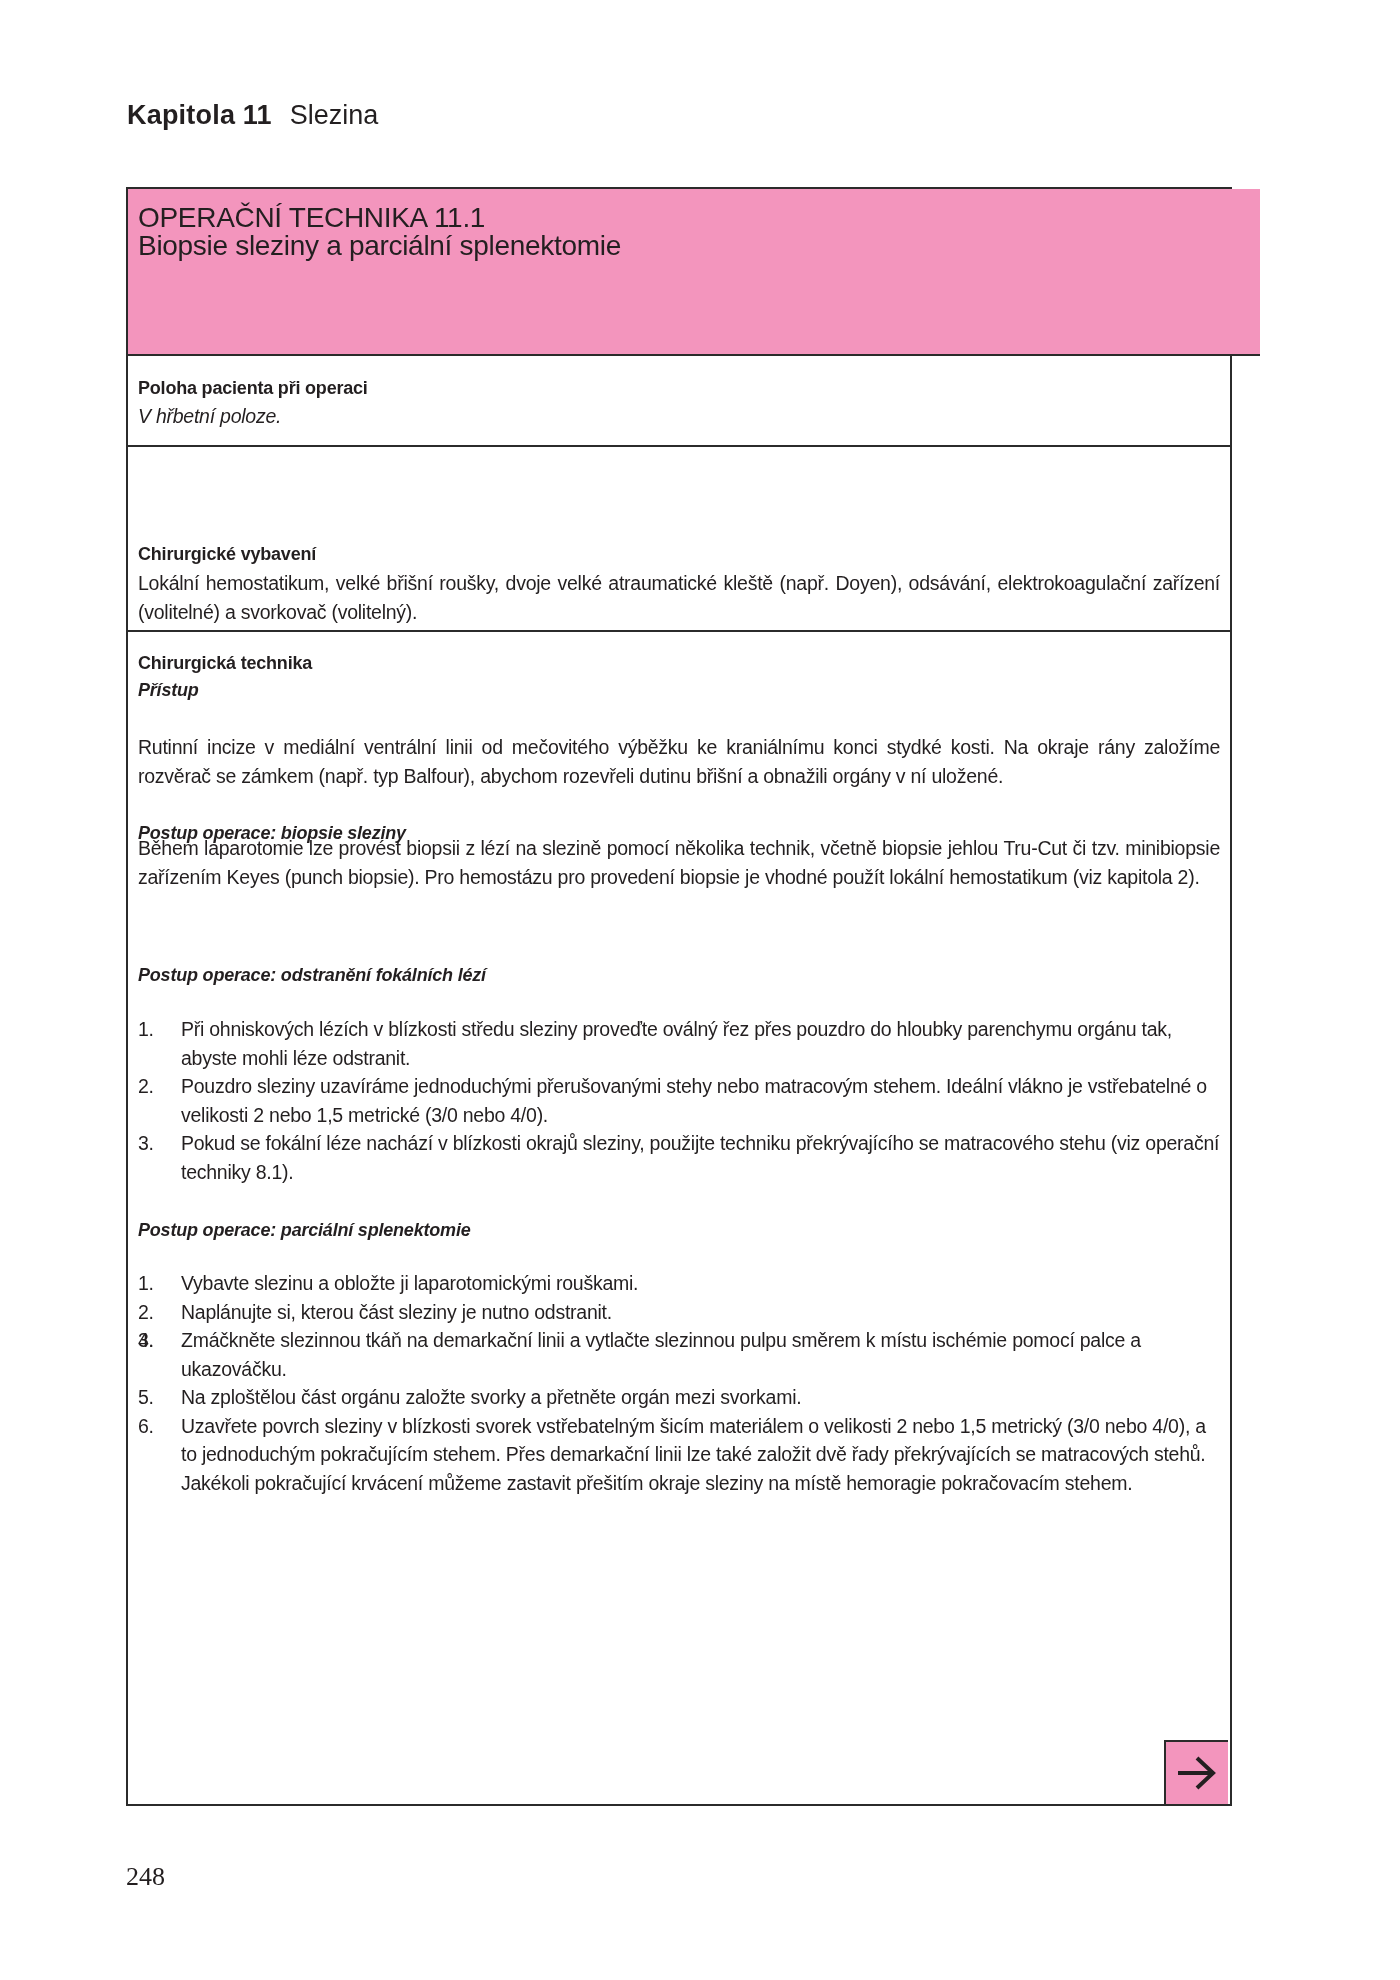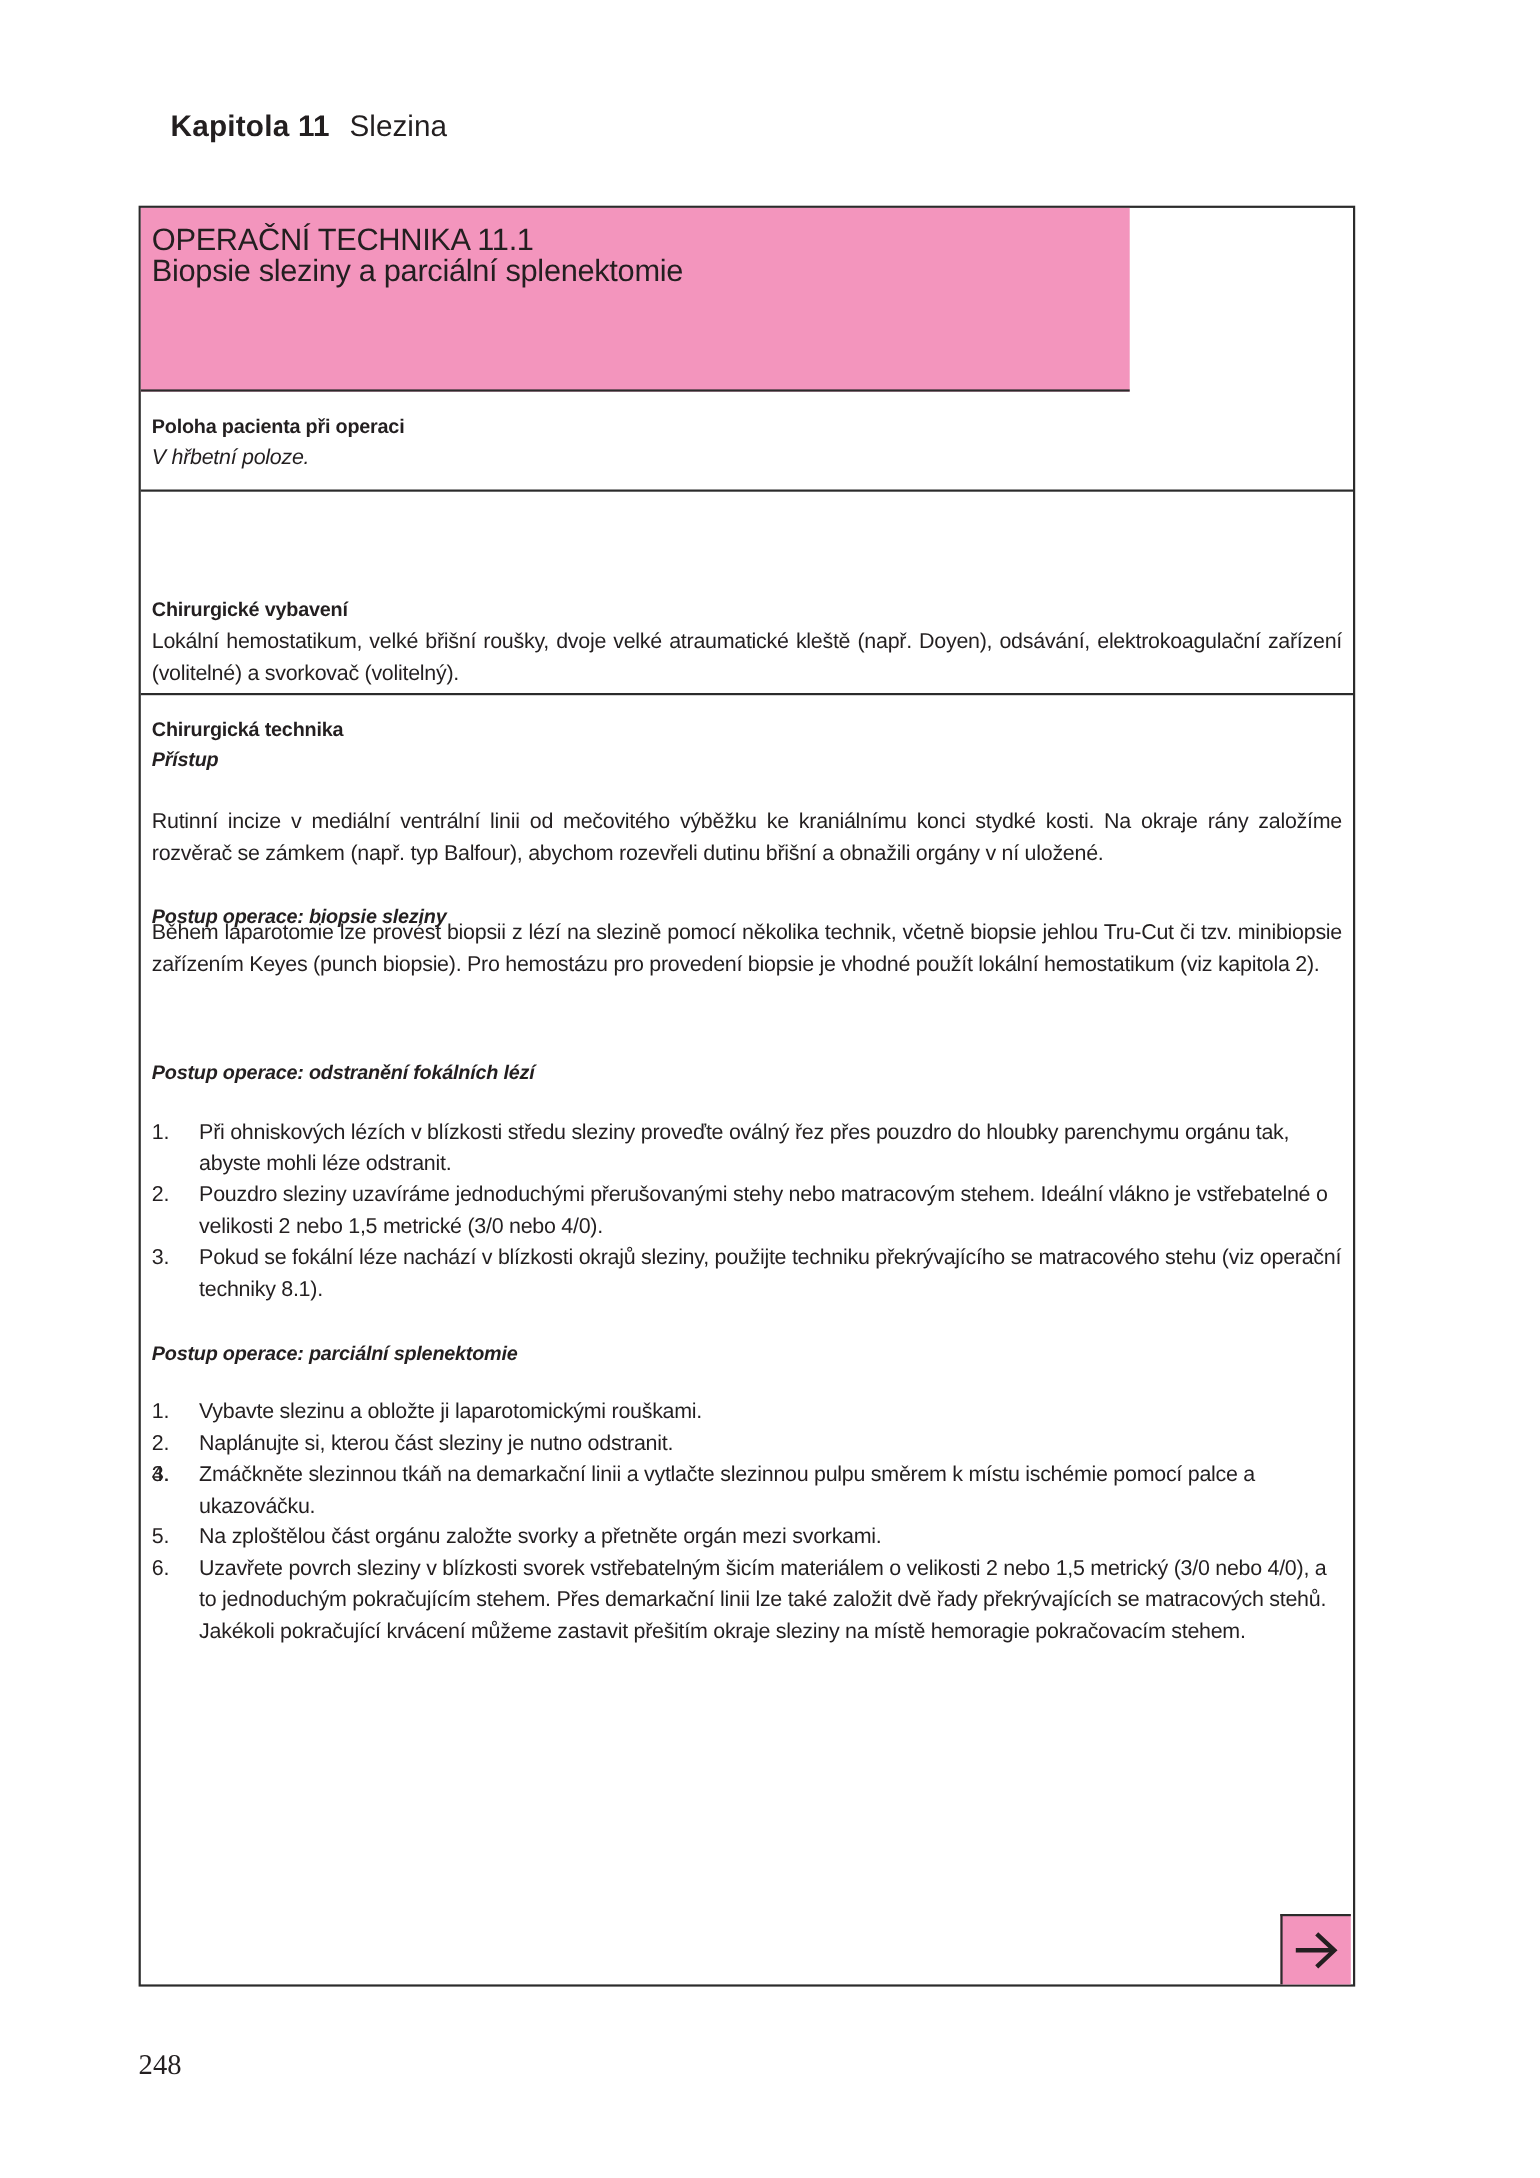--- a/index.html
+++ b/index.html
@@ -1,29 +1,29 @@
 <!DOCTYPE html>
 <html><head>
 <meta charset="utf-8">
 <style>
   html, body { margin: 0; padding: 0; }
   body {
     width: 1400px; height: 1980px; background: #ffffff; position: relative;
     font-family: "Liberation Sans", sans-serif; color: #231f20; overflow: hidden;
   }
   .running-head { position: absolute; left: 127px; top: 98px; font-size: 27px; line-height: 34px; }
-  .running-head .chap { font-weight: bold; letter-spacing: 0.2px; margin-left: 28px; }
+  .running-head .chap { font-weight: bold; letter-spacing: 0.2px; }
   .running-head .title { font-weight: normal; margin-left: 18px; }
 
   .box {
     position: absolute; left: 126px; top: 187px; width: 1102px; height: 1615px;
     border: 2px solid #2b2b2b; box-sizing: content-box;
   }
   .head {
-    position: absolute; left: 0; top: 0; width: 899px; height: 165px;
+    position: absolute; left: 0; top: 0; width: 1132px; height: 165px;
     background: #f395bd; border-bottom: 2px solid #2b2b2b;
   }
   .head .l1 { position: absolute; left: 10px; top: 14px; font-size: 28px; line-height: 30px; letter-spacing: -0.3px; }
   .head .l2 { position: absolute; left: 10px; top: 42px; font-size: 28px; line-height: 30px; letter-spacing: -0.3px; }
 
   .sec { position: absolute; left: 0; width: 1102px; }
   .sec.div { border-bottom: 2px solid #2b2b2b; }
   .h { position: absolute; left: 10px; font-size: 18px; line-height: 30px; letter-spacing: -0.2px; }
   .hi { font-style: italic; font-weight: bold; }
   .hb { font-weight: bold; }

